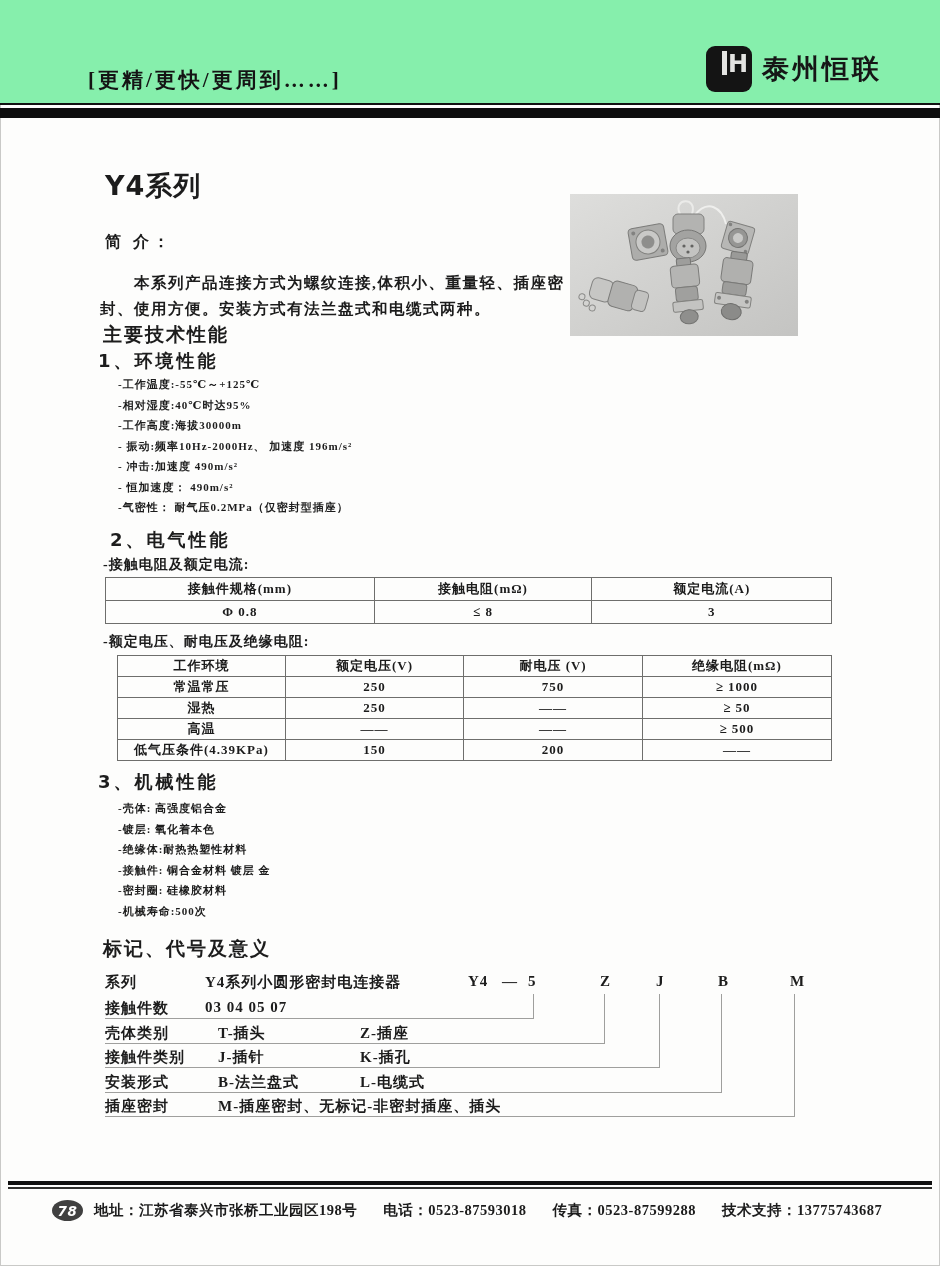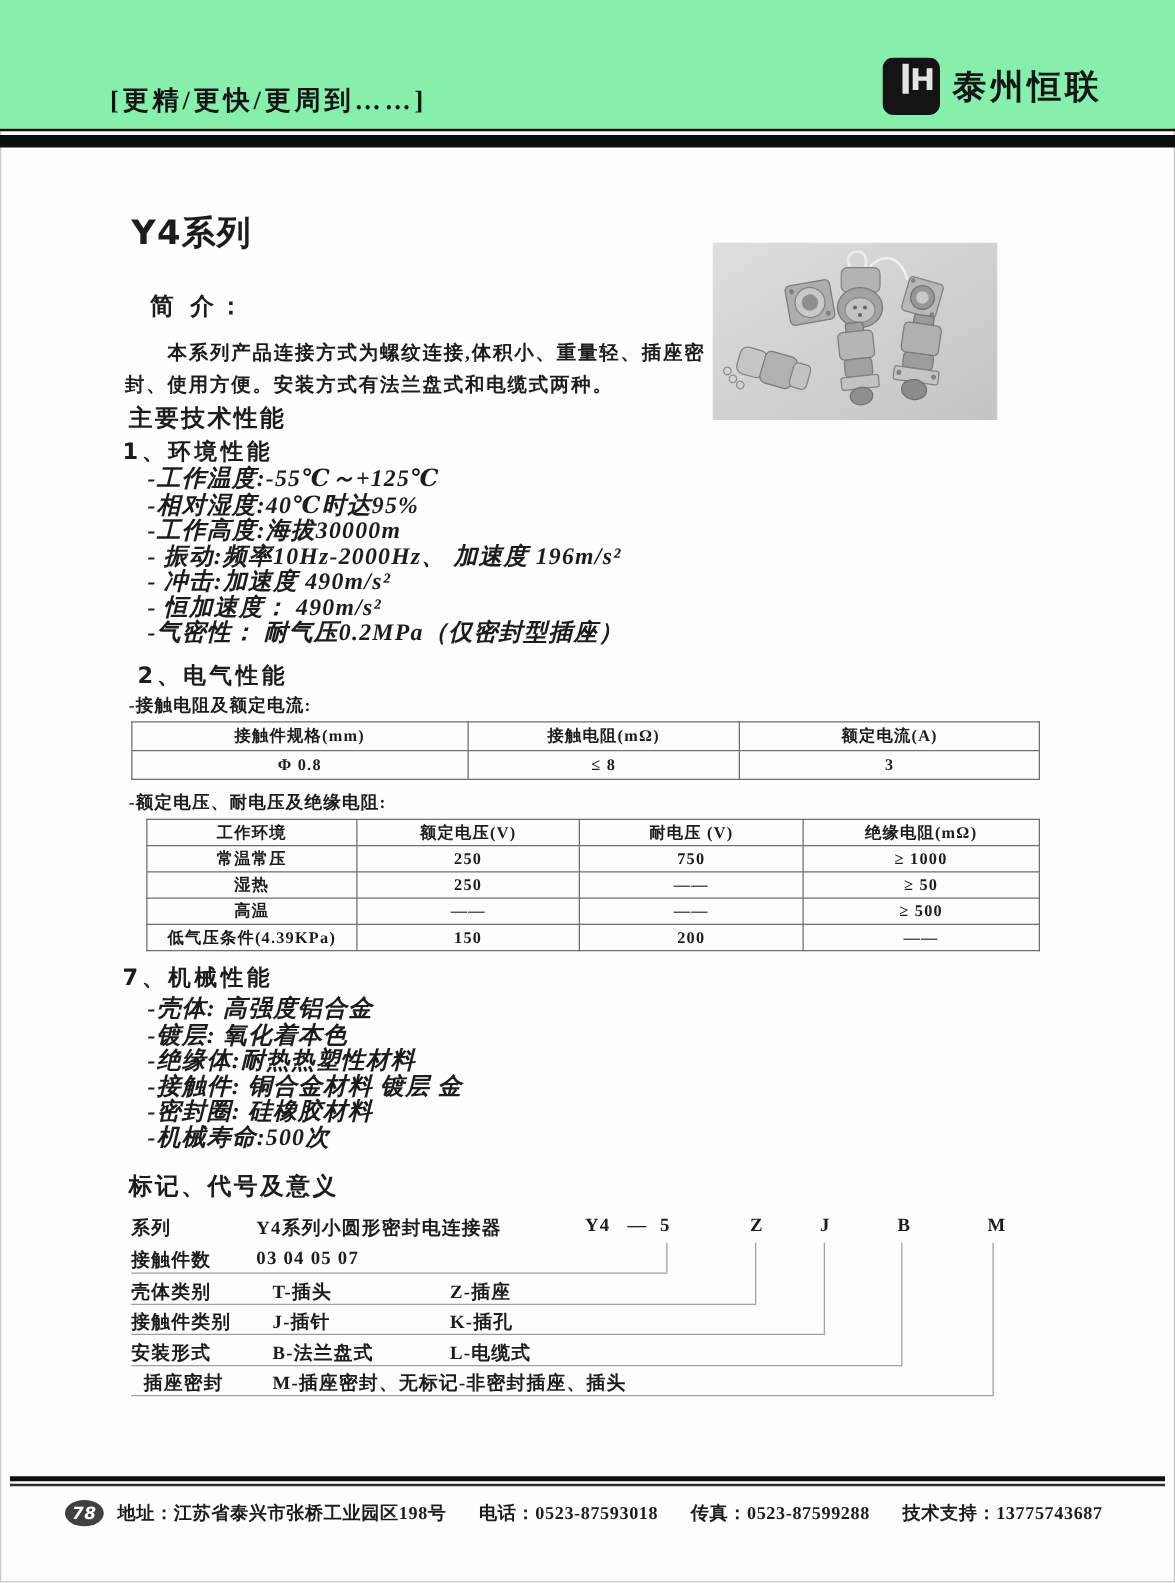--- a/index.html
+++ b/index.html
@@ -13,28 +13,28 @@
   
   .header{left:0;top:0;width:940px;height:103px;background:#86efac;}
   .tagline{left:88px;top:66px;font-size:21px;font-weight:bold;letter-spacing:3px;color:#141414;}
   .brand{right:58px;top:46px;display:flex;align-items:center;gap:10px;}
   .brand-name{font-family:"DejaVu Sans","Liberation Sans",sans-serif;font-size:27px;font-weight:bold;letter-spacing:3px;color:#161616;}
   .rule-thin-top{left:0;top:103px;width:940px;height:2px;background:#121212;}
   .rule-thick-top{left:0;top:108px;width:940px;height:10px;background:#0e0e0e;}
   
   .page-title{left:105px;top:168px;font-family:"DejaVu Sans","Liberation Sans",sans-serif;font-size:27px;font-weight:bold;letter-spacing:1px;}
   .photo{left:570px;top:194px;width:228px;height:142px;}
-  .intro-heading{left:120px;top:232px;font-family:Liberation Sans, sans-serif;font-size:19px;font-weight:bold;letter-spacing:4px;}
+  .intro-heading{left:105px;top:232px;font-family:Liberation Serif, serif;font-size:16px;font-weight:bold;letter-spacing:4px;}
   .intro-body{left:88px;top:258px;width:484px;font-size:15.5px;font-weight:600;line-height:26px;letter-spacing:1.5px;text-indent:2.2em;}
   
   .sec-heading{font-family:"DejaVu Sans","Liberation Sans",sans-serif;font-size:19px;font-weight:bold;letter-spacing:2px;}
   .sub-heading{font-family:"DejaVu Sans","Liberation Sans",sans-serif;font-size:18px;font-weight:bold;letter-spacing:3px;}
   .tech-heading{left:103px;top:322px;}
   .env-heading{left:98px;top:349px;}
-  .list{font-size:19px;font-weight:600;letter-spacing:1px;font-style:italic;}
+  .list{font-size:11px;font-weight:600;letter-spacing:1px;}
   .env-list{left:118px;top:374px;line-height:20.5px;}
   .elec-heading{left:98px;top:528px;margin-left:12px;}
   .tbl-caption{font-size:14px;font-weight:bold;letter-spacing:1px;}
   .t1-caption{left:103px;top:556px;}
   .t2-caption{left:103px;top:633px;}
   table{border-collapse:collapse;table-layout:fixed;}
   .dtable{position:absolute;background:#fdfdfc;}
   .t1{left:105px;top:577px;width:727px;}
   .t2{left:117px;top:655px;width:715px;}
   .dtable td{border:1px solid #6e6e6c;text-align:center;font-size:13px;font-weight:600;padding:1px 4px;letter-spacing:1px;}
@@ -220,21 +220,21 @@
     </tr>
     <tr>
       <td>低气压条件(4.39KPa)</td>
       <td>150</td>
       <td>200</td>
       <td>——</td>
     </tr>
   </tbody>
     </table>
 
-  <div class="abs sub-heading mech-heading">7、机械性能</div>
+  <div class="abs sub-heading mech-heading">3、机械性能</div>
   <div class="abs list mech-list">
     <div>-壳体: 高强度铝合金</div>
     <div>-镀层: 氧化着本色</div>
     <div>-绝缘体:耐热热塑性材料</div>
     <div>-接触件: 铜合金材料 镀层 金</div>
     <div>-密封圈: 硅橡胶材料</div>
     <div>-机械寿命:500次</div>
   </div>
 
   <div class="abs sec-heading marking-heading">标记、代号及意义</div>
@@ -268,21 +268,21 @@
     <span class="dg" style="left:270px;top:82px">K-插孔</span>
     <div class="dg-line" style="left:15px;top:101px;width:555px;height:1px"></div>
     <div class="dg-line" style="left:569px;top:28px;width:1px;height:73px"></div>
 
     <span class="dg" style="left:15px;top:107px">安装形式</span>
     <span class="dg" style="left:128px;top:107px">B-法兰盘式</span>
     <span class="dg" style="left:270px;top:107px">L-电缆式</span>
     <div class="dg-line" style="left:15px;top:126px;width:617px;height:1px"></div>
     <div class="dg-line" style="left:631px;top:28px;width:1px;height:98px"></div>
 
-    <span class="dg" style="left:25px;top:131px">插座密封</span>
+    <span class="dg" style="left:15px;top:131px">插座密封</span>
     <span class="dg" style="left:128px;top:131px">M-插座密封、无标记-非密封插座、插头</span>
     <div class="dg-line" style="left:15px;top:150px;width:690px;height:1px"></div>
     <div class="dg-line" style="left:704px;top:28px;width:1px;height:122px"></div>
   </div>
 
   <div class="abs rule-thick-bot"></div>
   <div class="abs rule-thin-bot"></div>
   <div class="abs footer-row">
     <div class="page-badge">78</div>
     <span class="footer-item">地址：江苏省泰兴市张桥工业园区198号</span>

